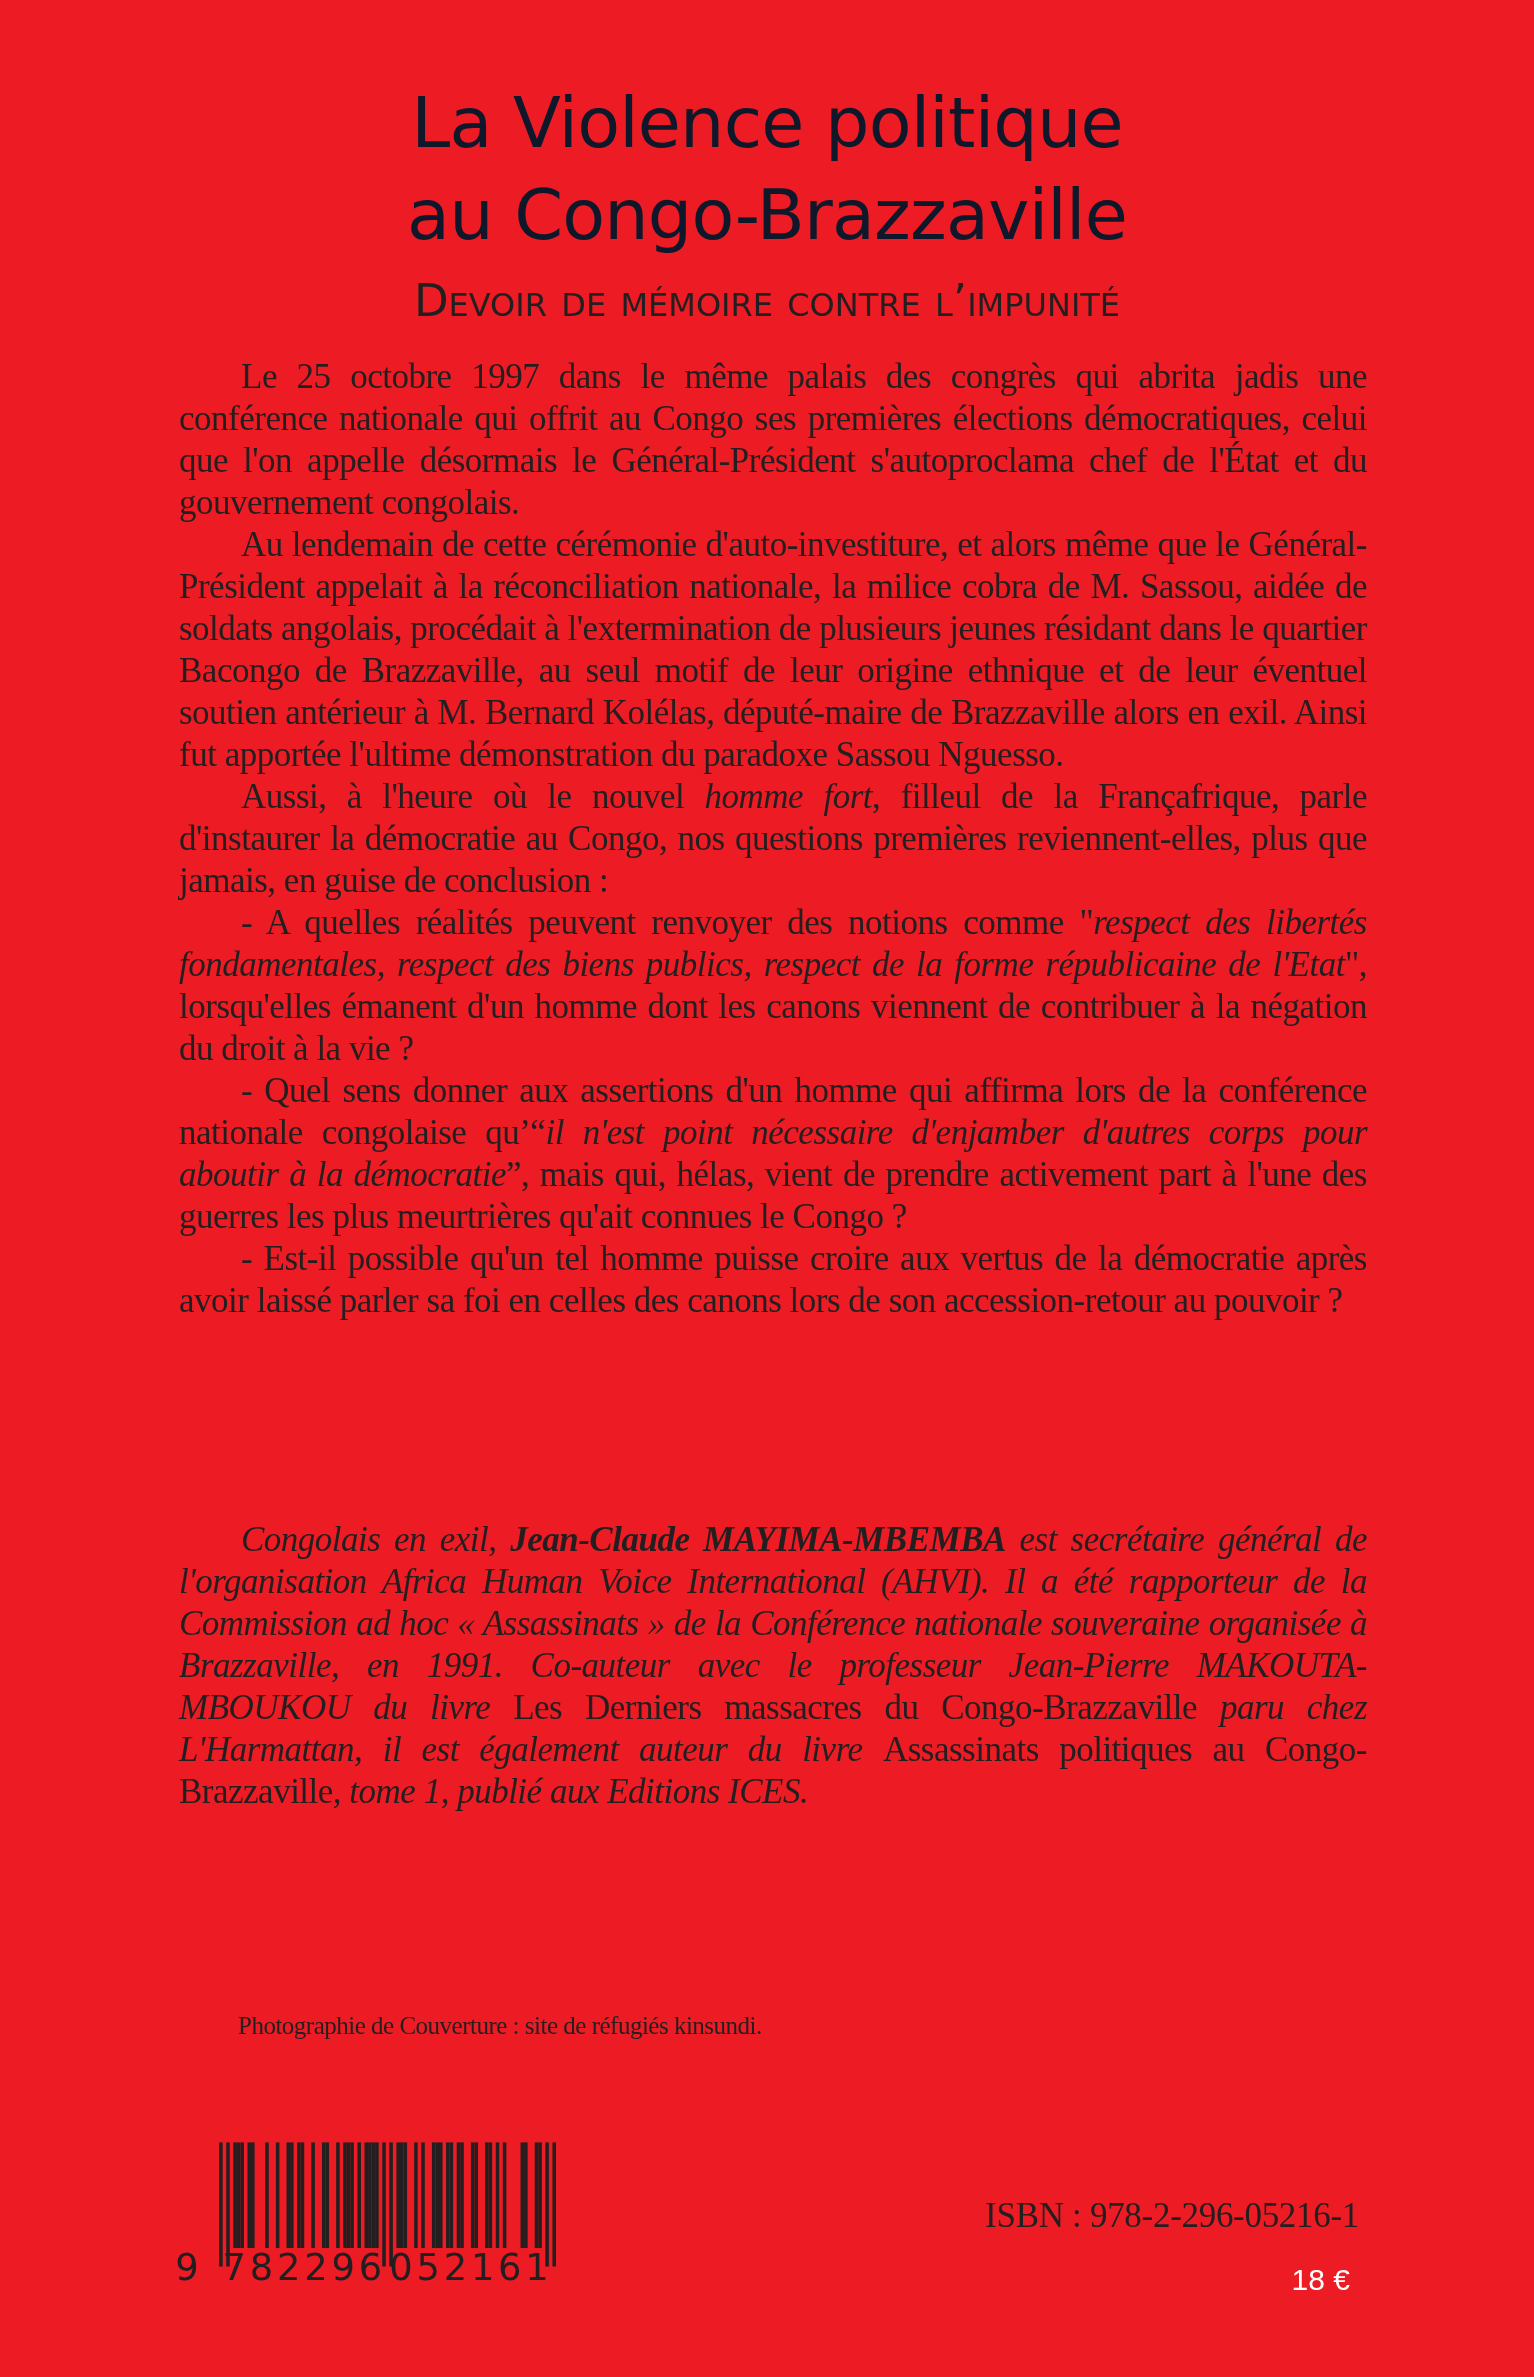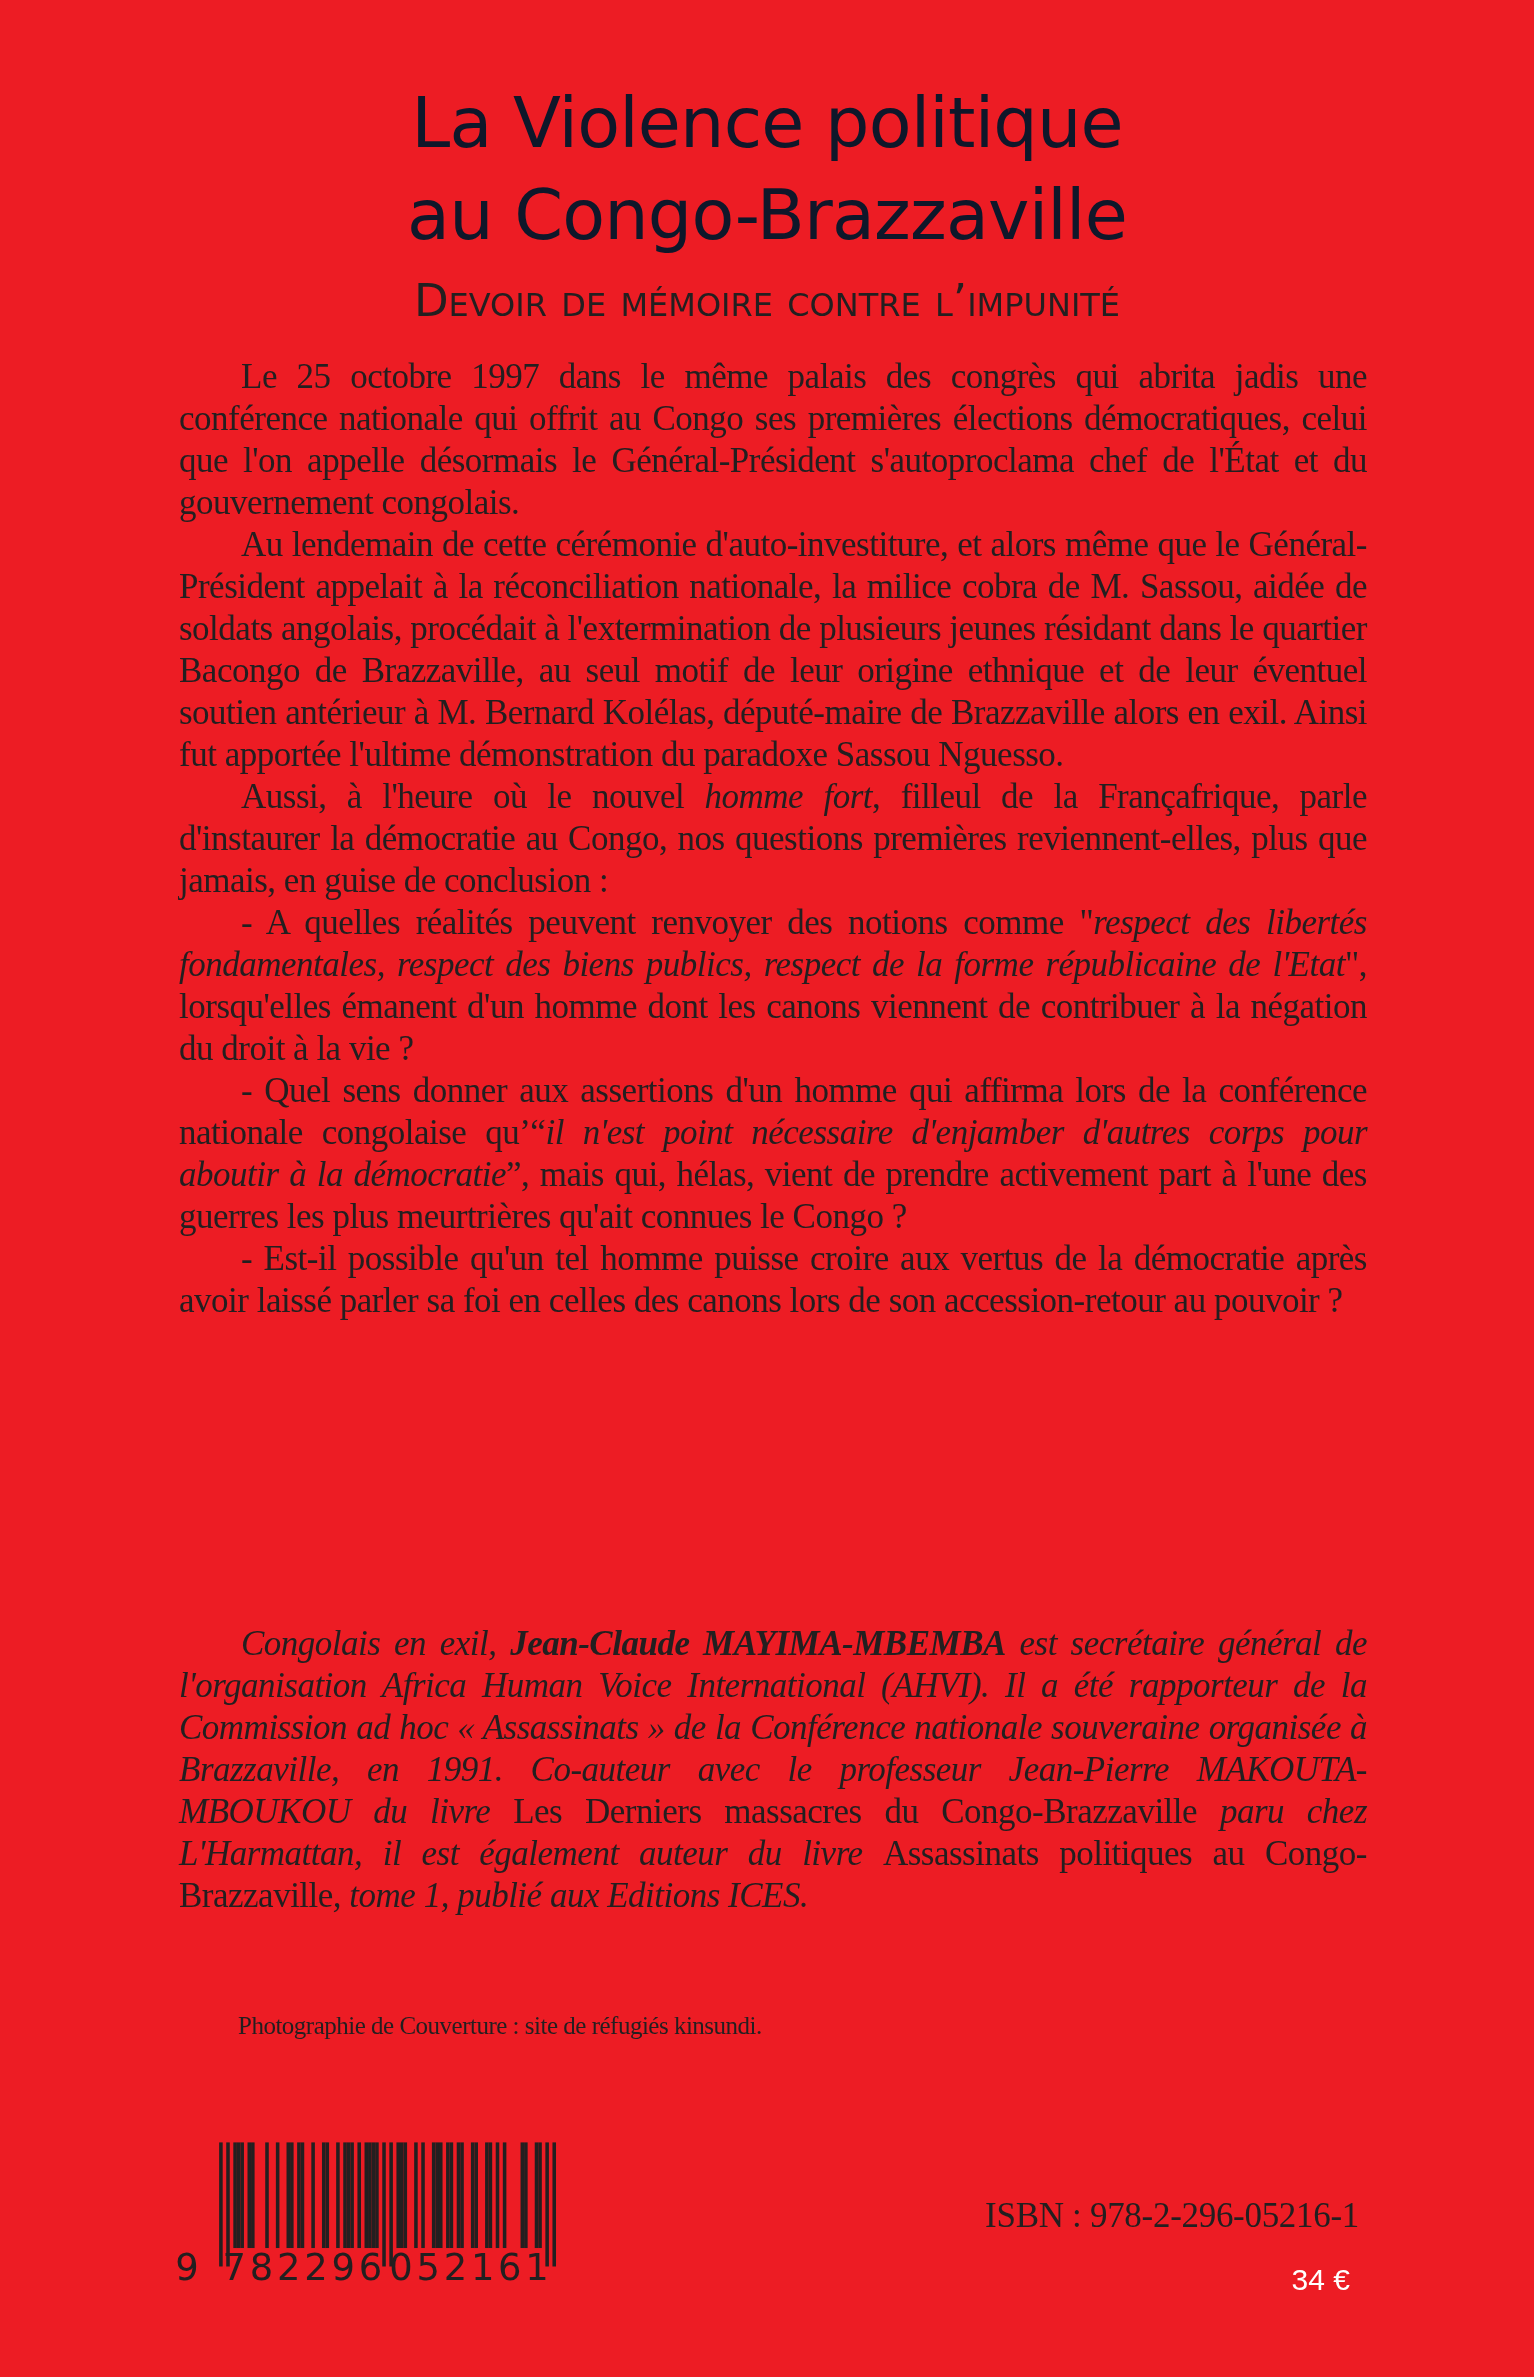--- a/index.html
+++ b/index.html
@@ -26,21 +26,21 @@
   .body-text {
     position:absolute; left:179px; width:1188px; top:356px;
     font-family:"Liberation Serif", serif;
     font-size:35px; line-height:42px;
     text-align:justify;
     letter-spacing:-0.5px;
   }
   .body-text p { margin:0; text-indent:62px; }
   .body-text i { font-style:italic; }
   .bio {
-    position:absolute; left:179px; width:1188px; top:1623px;
+    position:absolute; left:179px; width:1188px; top:1519px;
     font-family:"Liberation Serif", serif;
     font-size:35px; line-height:42px; text-align:justify; letter-spacing:-0.5px;
   }
   .bio p { margin:0; text-indent:62px; }
   .photo-credit {
     position:absolute; left:238px; top:2005px;
     font-family:"Liberation Serif", serif; font-size:25px; line-height:42px;
     letter-spacing:-0.5px;
   }
   .barcode {
@@ -135,15 +135,15 @@
         <rect x="441.70" y="4" width="4.23" height="126" fill="#231F20"></rect>
         <rect x="450.16" y="4" width="4.23" height="148" fill="#231F20"></rect>
         <rect x="458.62" y="4" width="4.23" height="148" fill="#231F20"></rect>
         <text x="25" y="168" font-family="DejaVu Sans, sans-serif" font-size="44" fill="#231F20" text-anchor="middle" letter-spacing="4.5">9</text>
         <text x="162.52" y="168" font-family="DejaVu Sans, sans-serif" font-size="44" fill="#231F20" text-anchor="middle" letter-spacing="4.5">782296</text>
         <text x="361.33000000000004" y="168" font-family="DejaVu Sans, sans-serif" font-size="44" fill="#231F20" text-anchor="middle" letter-spacing="4.5">052161</text>
       </svg>
   </div>
 
   <div class="isbn">ISBN : 978-2-296-05216-1</div>
-  <div class="price">34 €</div>
+  <div class="price">18 €</div>
 </div>
 
 
 </body></html>

